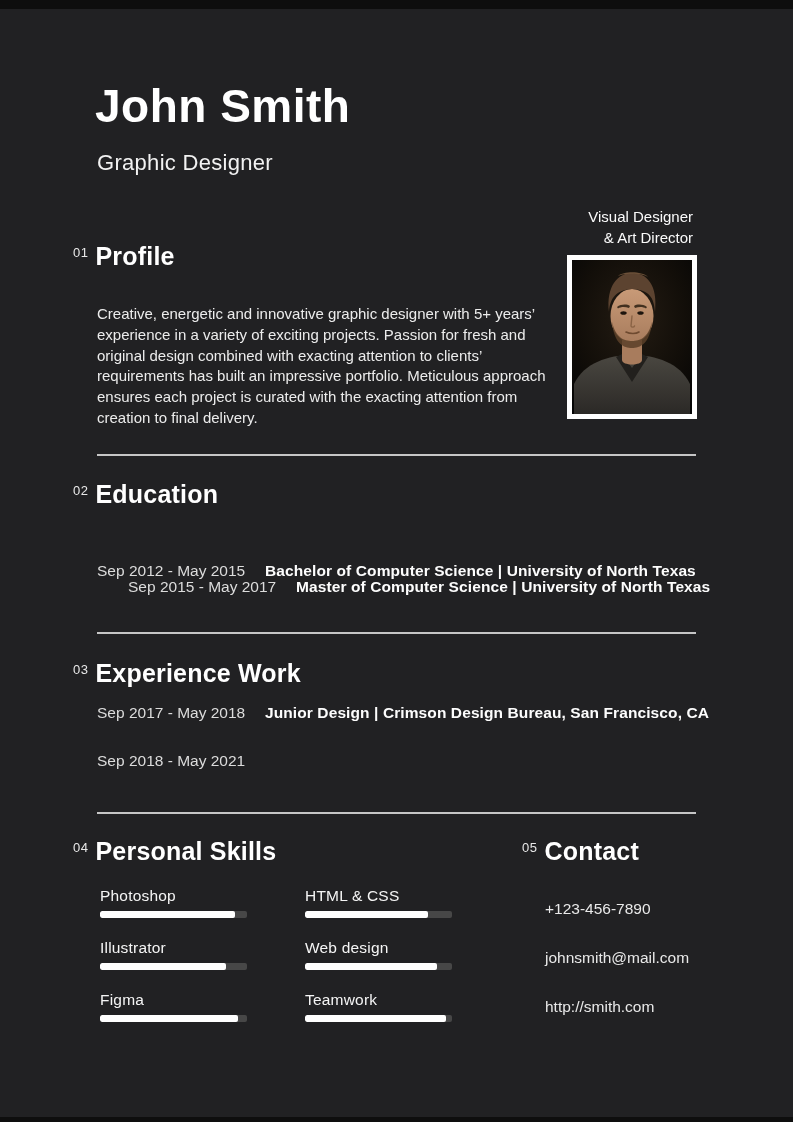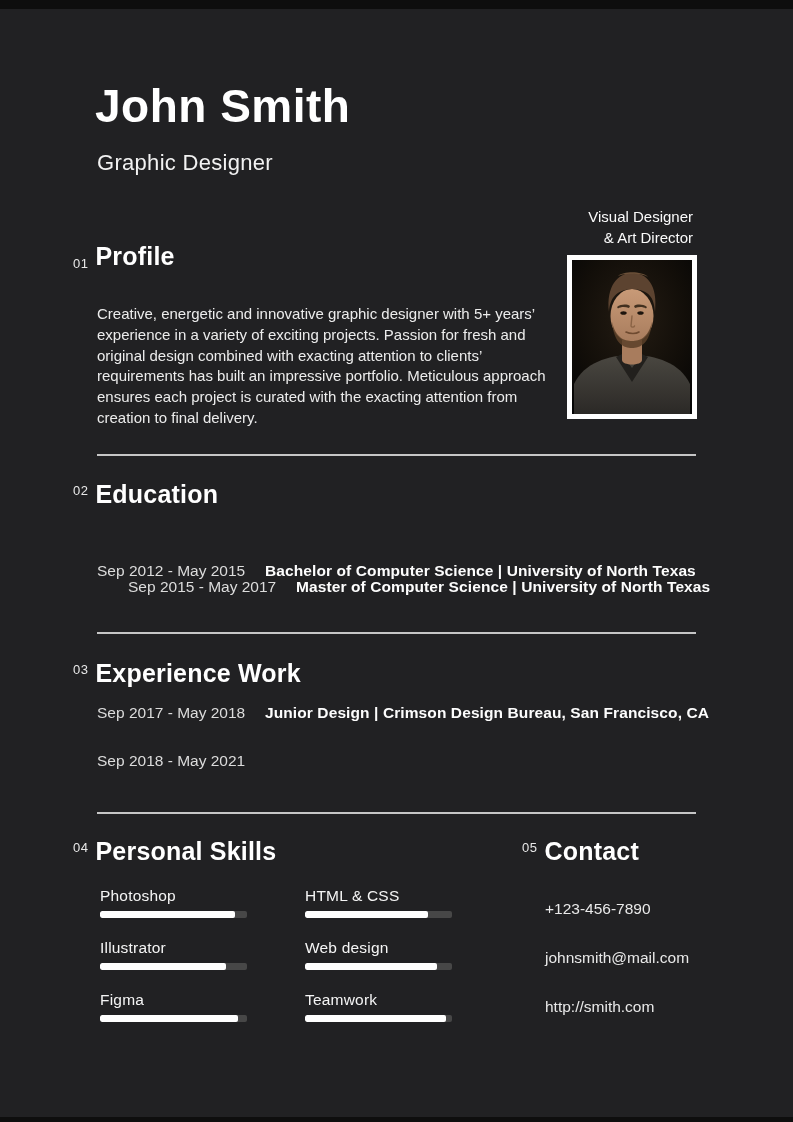--- a/index.html
+++ b/index.html
@@ -42,21 +42,21 @@
   .photo{
     position:absolute;left:567px;top:255px;
     width:130px;height:164px;box-sizing:border-box;
     border:5px solid #fff;background:#000;
   }
   .photo svg{display:block;width:120px;height:154px;}
 
   .divider{position:absolute;left:97px;width:599px;height:2px;background:#c6c6c6;}
   .d1{top:454px;} .d2{top:632px;} .d3{top:812px;}
 
-  .h-profile{top:243px;align-items:flex-end;}
+  .h-profile{top:243px;}
   .h-education{top:481px;}
   .h-experience{top:660px;}
   .h-skills{top:838px;}
   .h-contact{left:522px;top:838px;}
 
   .row{
     position:absolute;left:97px;width:620px;
     display:flex;align-items:baseline;
     font-size:15.5px;
   }

